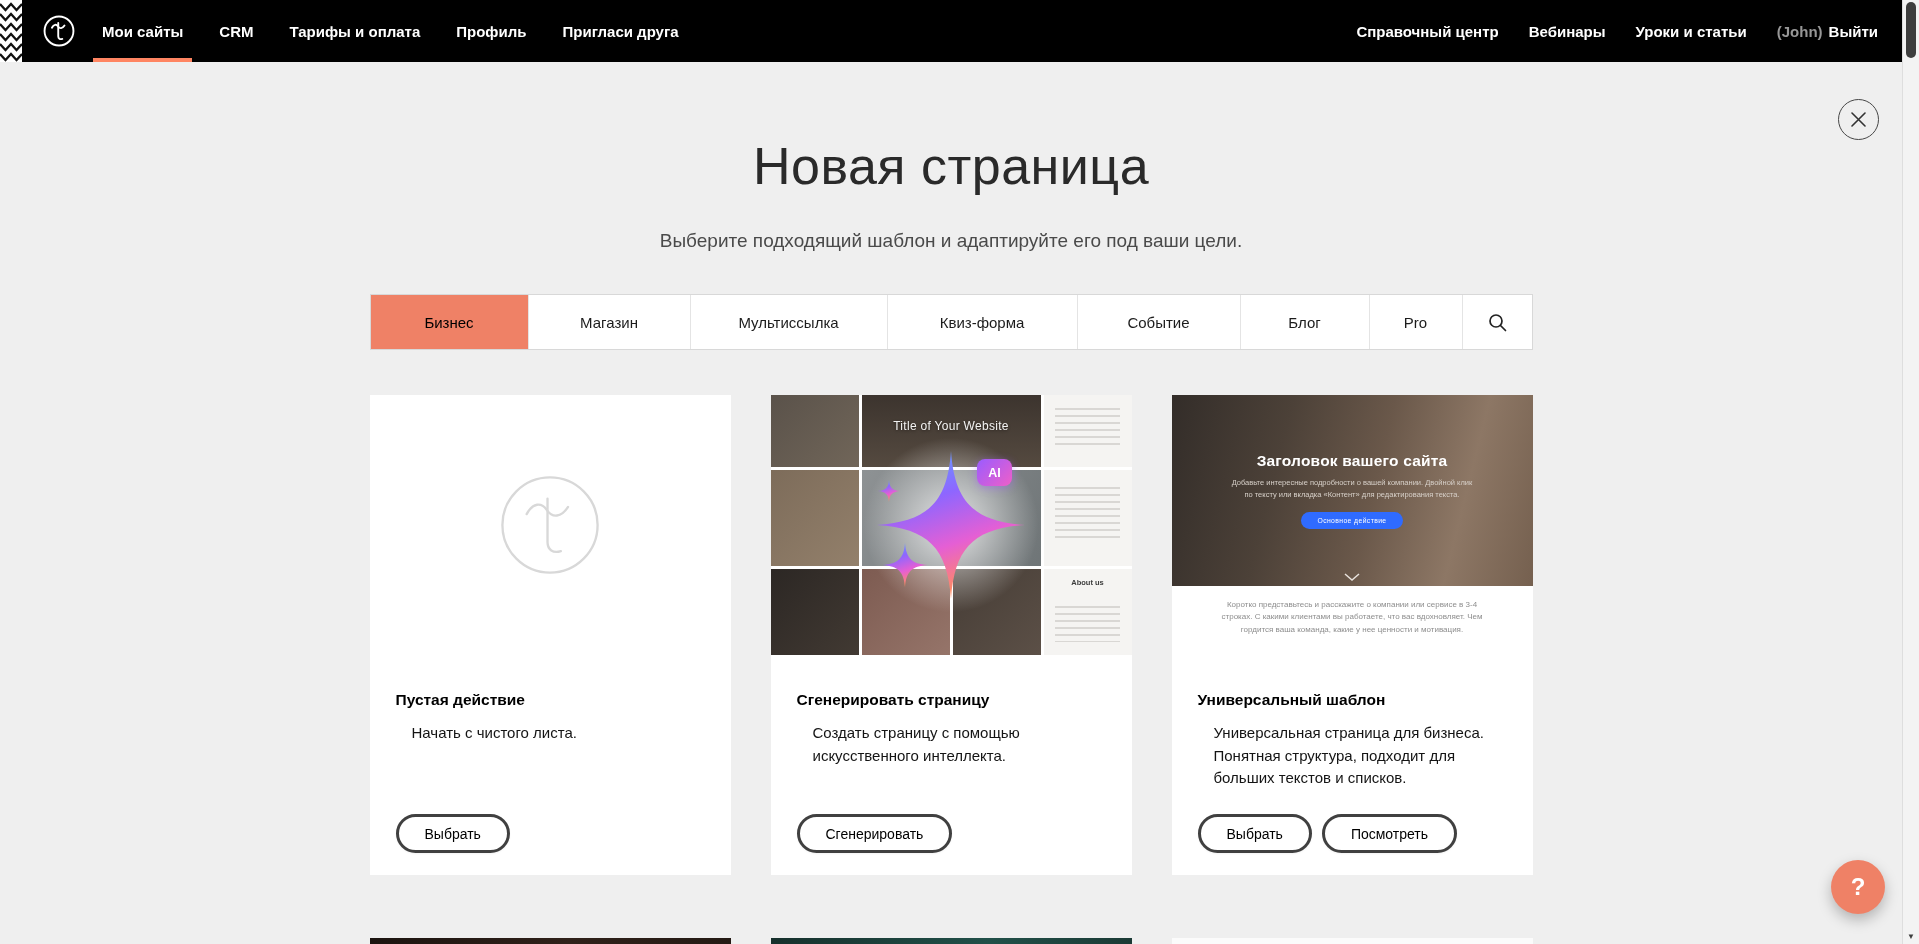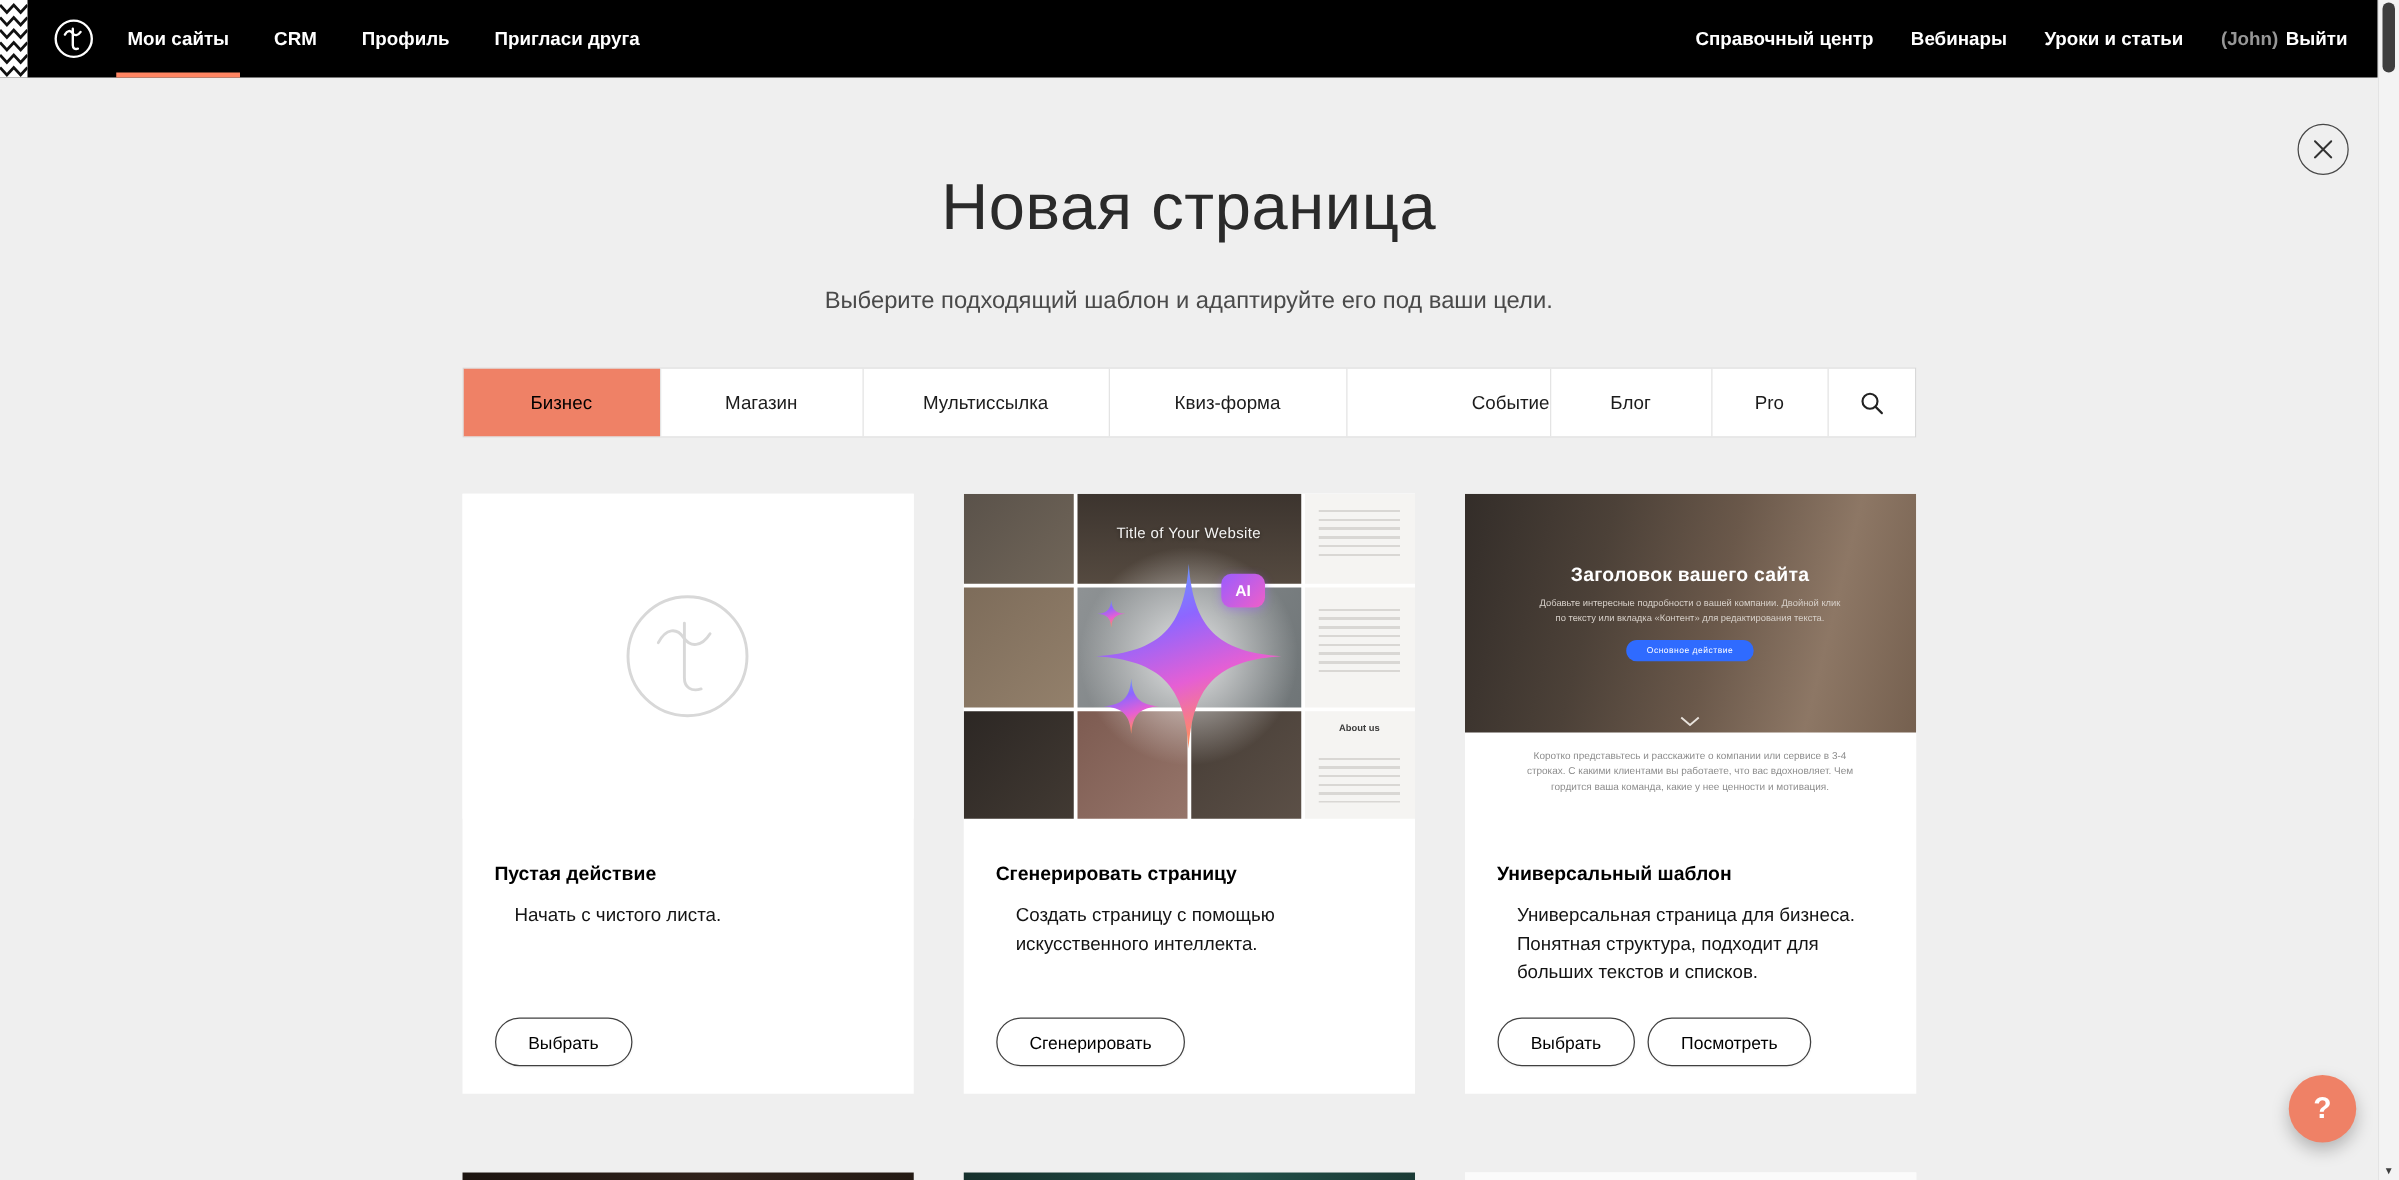--- a/index.html
+++ b/index.html
@@ -54,41 +54,41 @@
   }
   .tab {
     border: none; background: #fff; font-size: 15px; color: #1c1c1c;
     cursor: pointer; font-family: inherit; height: 100%; padding: 0;
   }
   .tab + .tab { border-left: 1px solid #e4e4e4; }
   .tabs .tab:nth-child(1){ width:157px; }
   .tabs .tab:nth-child(2){ width:162px; }
   .tabs .tab:nth-child(3){ width:197px; }
   .tabs .tab:nth-child(4){ width:190px; }
-  .tabs .tab:nth-child(5){ width:163px;text-align:right; }
+  .tabs .tab:nth-child(5){ width:163px; }
   .tabs .tab:nth-child(6){ width:129px; }
   .tabs .tab:nth-child(7){ width:93px; }
   .tab.active { background: #ef8166; color: #000000; }
   .tab-search { flex: 1; display: flex; align-items: center; justify-content: center; }
 
   
   .grid {
     width: 1163px; margin: 45px auto 0;
     display: grid; grid-template-columns: repeat(3, 361px);
     column-gap: 40px; row-gap: 63px;
   }
   .card { background: #fff; height: 480px; display: flex; flex-direction: column; }
   .preview { height: 260px; flex: 0 0 auto; position: relative; overflow: hidden; }
   .preview-blank { display: flex; align-items: center; justify-content: center; background: #fff; }
   .card-body { flex: 1; display: flex; flex-direction: column; padding: 36px 26px 22px; }
   .card-title { margin: 0; font-size: 15.5px; font-weight: 700; color: #000; }
   .card-desc { margin: 13px 16px 0; font-size: 15px; line-height: 1.5; color: #141414; }
   .actions { margin-top: auto; display: flex; gap: 10px; }
   .pill {
-    height: 39px; padding: 0 26px; border-radius: 20px; border: 1px solid #404040;
+    height: 39px; padding: 0 26px; border-radius: 20px; border: 3px solid #404040;
     background: #fff; font-size: 14px; color: #000; font-family: inherit; cursor: pointer;
     display: inline-flex; align-items: center; box-shadow: 0 1px 2px rgba(0,0,0,.05);
   }
 
   
   .preview-ai { background: #fff; }
   .collage {
     position: absolute; inset: 0; display: grid; gap: 3px; background: #fff;
     grid-template-columns: 1fr 1fr 1fr 1fr; grid-template-rows: 72px 96px 89px;
   }
@@ -176,20 +176,21 @@
     <a class="logo">
       <svg width="34" height="34" viewBox="0 0 36 36" fill="none">
         <circle cx="18" cy="18" r="15.3" stroke="#fff" stroke-width="2"></circle>
         <path d="M10.5 14.5 C12.5 10.8 15.2 10.6 17 13.2 C18.8 15.8 21.6 15.6 23.8 12.2" stroke="#fff" stroke-width="2" stroke-linecap="round" fill="none"></path>
         <path d="M17.2 9.5 L17.2 23.5 C17.2 26 19 27.2 21.5 26.4" stroke="#fff" stroke-width="2" stroke-linecap="round" fill="none"></path>
       </svg>
     </a>
     <nav class="nav-left">
       <a class="nav-item active">Мои сайты</a>
       <a class="nav-item">CRM</a>
+      <a class="nav-item">Тарифы и оплата</a>
       <a class="nav-item">Профиль</a>
       <a class="nav-item">Пригласи друга</a>
     </nav>
     <nav class="nav-right">
       <a class="nav-item">Справочный центр</a>
       <a class="nav-item">Вебинары</a>
       <a class="nav-item">Уроки и статьи</a>
       <a class="nav-item">
         <span class="user-muted">(John)</span>
         <span>Выйти</span>

